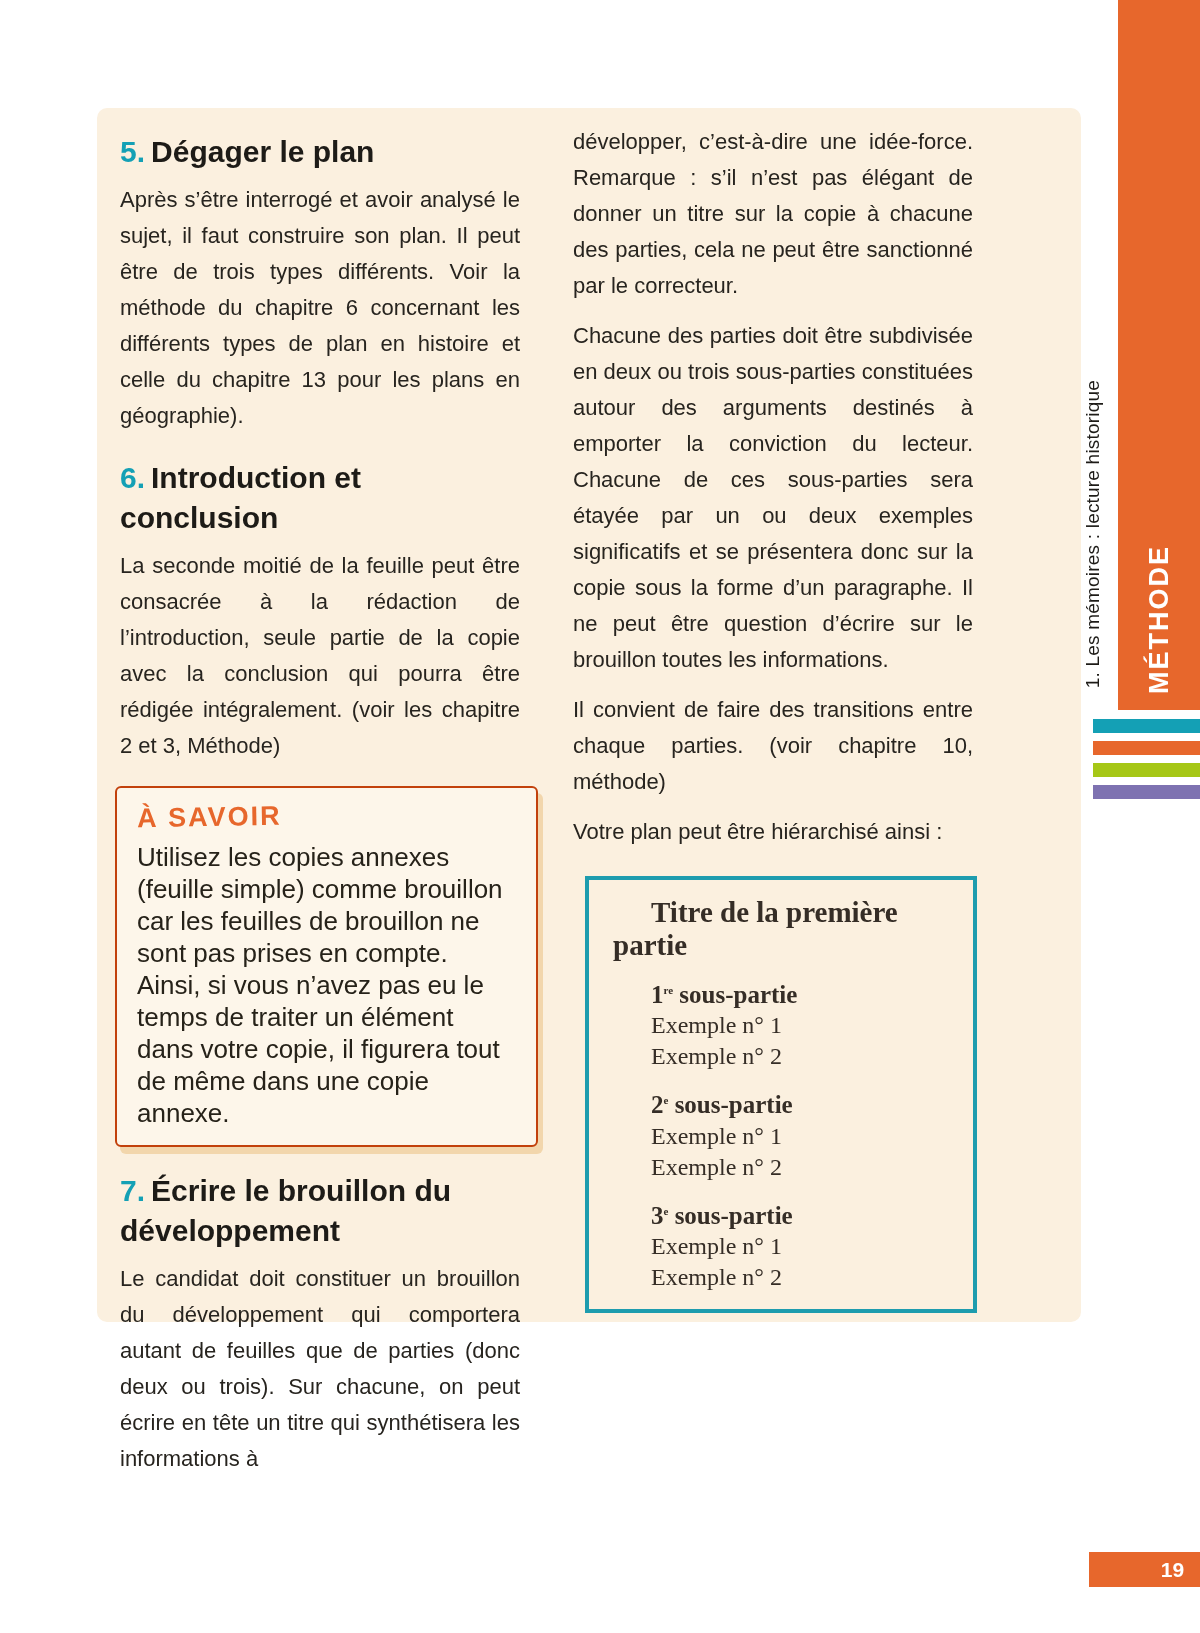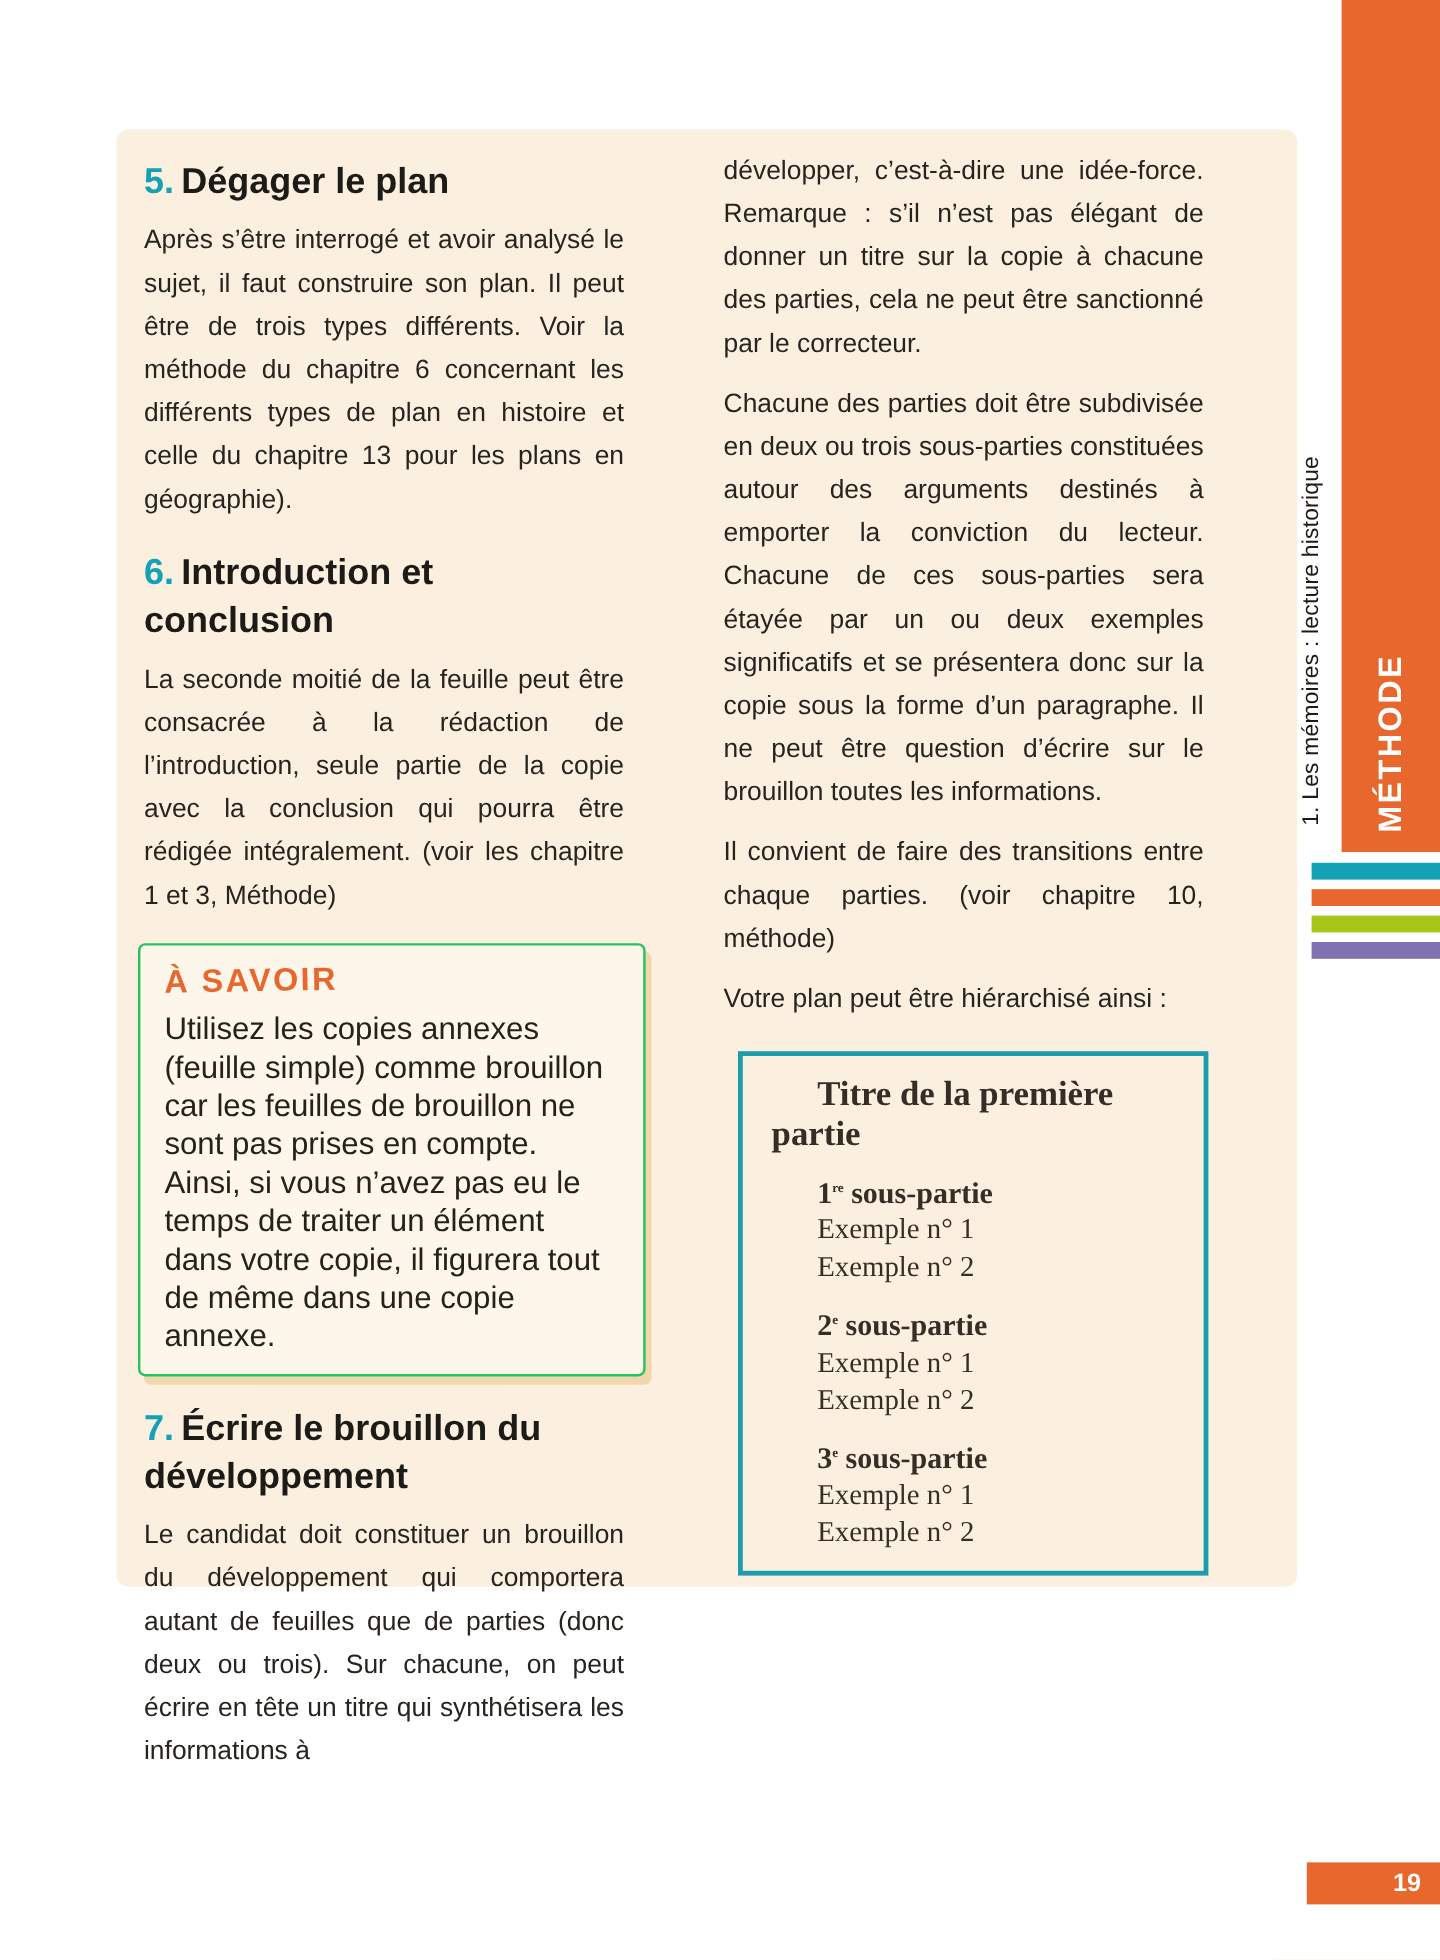--- a/index.html
+++ b/index.html
@@ -34,34 +34,34 @@
     display:flex;align-items:center;justify-content:center;
     font-size:21px;font-weight:700;padding-left:28px;
   }
   
   .panel{
     position:absolute;left:97px;top:108px;width:936px;height:1214px;
     background:var(--cream,#fbf0df);border-radius:10px;padding-left:48px;
   }
   .col{position:absolute;top:16px;width:400px;}
   .col-left{left:23px;}
-  .col-right{left:506px;}
+  .col-right{left:476px;}
   h2{
     margin:24px 0 10px 0;font-size:30px;line-height:40px;font-weight:700;color:#1d1b17;
   }
   h2:first-child{margin-top:8px;}
   h2 .num{color:var(--teal,#14a0b5);margin-right:6px;}
   .body-p{
     margin:0 0 0 0;font-size:22px;line-height:36px;text-align:justify;color:#27241f;
   }
   .col-right .body-p{margin-bottom:14px;}
   
   .callout{
     margin:22px 0 24px -5px;width:423px;box-sizing:border-box;
-    background:#fdf6ea;border:2px solid #22c55e;border-radius:6px;
+    background:#fdf6ea;border:2px solid #c2410c;border-radius:6px;
     padding:14px 20px 16px 20px;
     box-shadow:5px 7px 0 #f2d6ac;
   }
   .callout-title{
     color:var(--orange,#e7672c);font-size:27px;font-weight:700;letter-spacing:2px;
     transform:rotate(-1deg);display:inline-block;margin-bottom:8px;
   }
   .callout-body{font-size:26px;line-height:32px;color:#262219;text-align:left;margin:0;}
   
   .plan-box{
@@ -98,21 +98,21 @@
   <span>19</span>
 </div>
 
 <div class="panel">
 
   <div class="col col-left">
     <h2><span class="num">5.</span><span>Dégager le plan</span></h2>
     <p class="body-p">Après s’être interrogé et avoir analysé le sujet, il faut construire son plan. Il peut être de trois types différents. Voir la méthode du chapitre 6 concernant les différents types de plan en histoire et celle du chapitre 13 pour les plans en géographie).</p>
 
     <h2><span class="num">6.</span><span>Introduction et conclusion</span></h2>
-    <p class="body-p">La seconde moitié de la feuille peut être consacrée à la rédaction de l’introduction, seule partie de la copie avec la conclusion qui pourra être rédigée intégralement. (voir les chapitre 1 et 3, Méthode)</p>
+    <p class="body-p">La seconde moitié de la feuille peut être consacrée à la rédaction de l’introduction, seule partie de la copie avec la conclusion qui pourra être rédigée intégralement. (voir les chapitre 2 et 3, Méthode)</p>
 
     <div class="callout">
       <span class="callout-title">À SAVOIR</span>
       <p class="callout-body">Utilisez les copies annexes (feuille simple) comme brouillon car les feuilles de brouillon ne sont pas prises en compte. Ainsi, si vous n’avez pas eu le temps de traiter un élément dans votre copie, il figurera tout de même dans une copie annexe.</p>
     </div>
 
     <h2><span class="num">7.</span><span>Écrire le brouillon du développement</span></h2>
     <p class="body-p">Le candidat doit constituer un brouillon du développement qui comportera autant de feuilles que de parties (donc deux ou trois). Sur chacune, on peut écrire en tête un titre qui synthétisera les informations à</p>
   </div>
 

